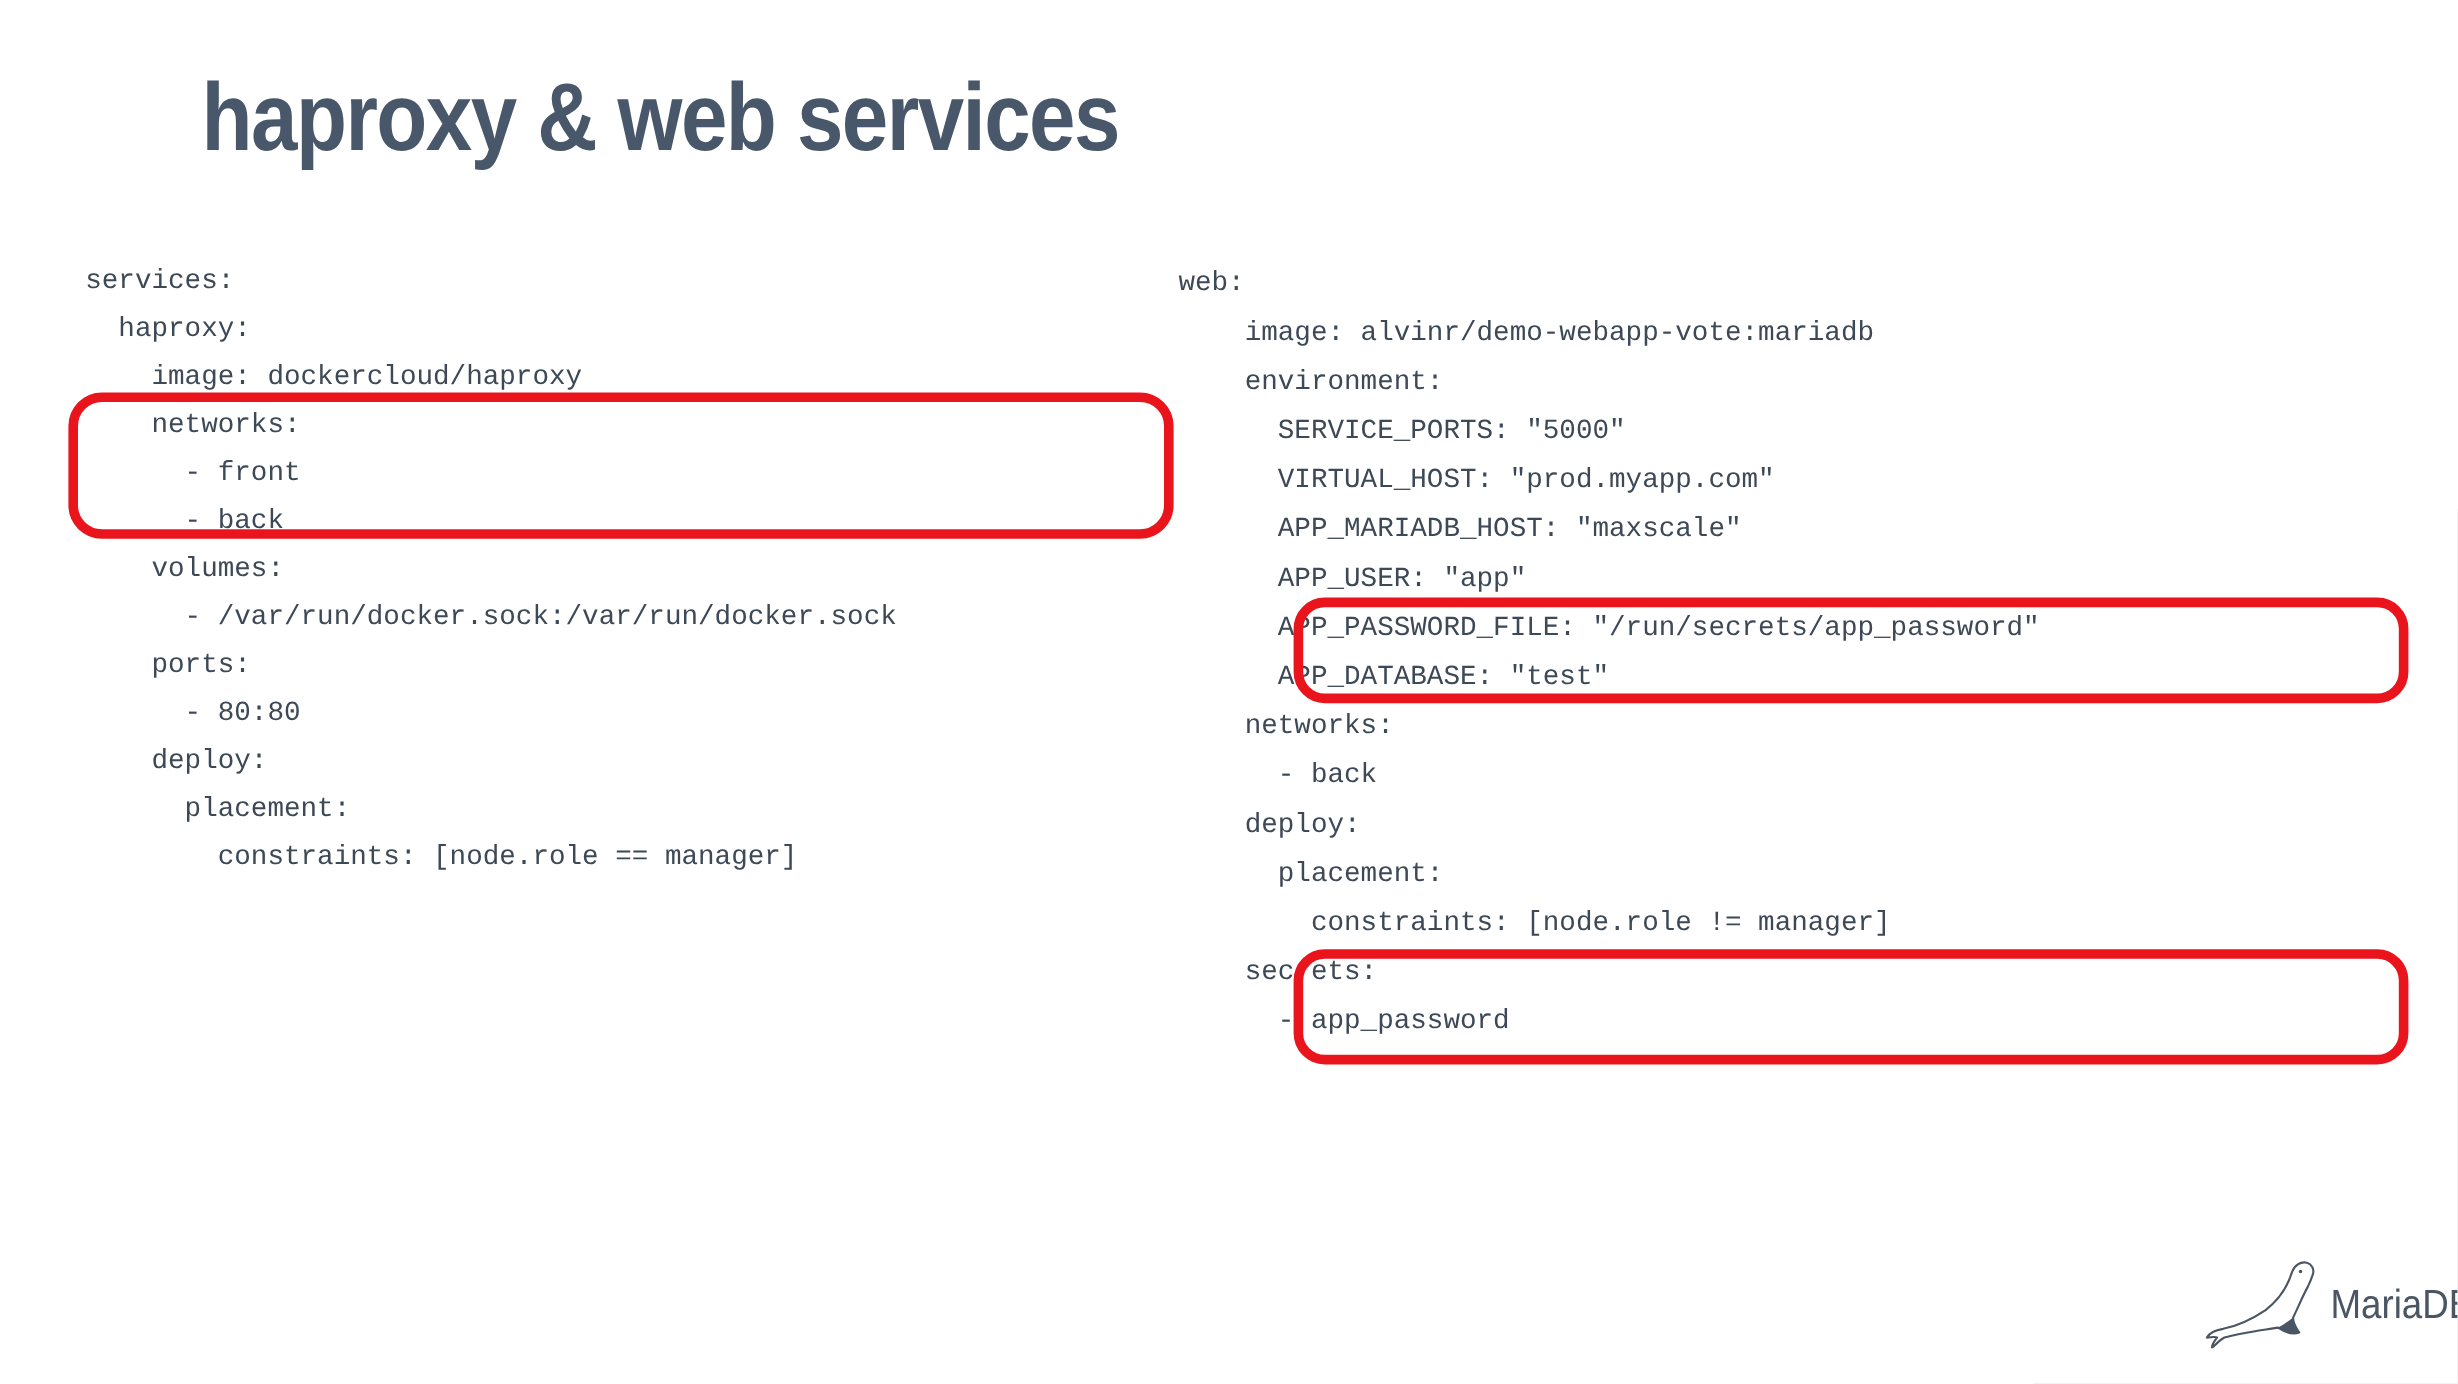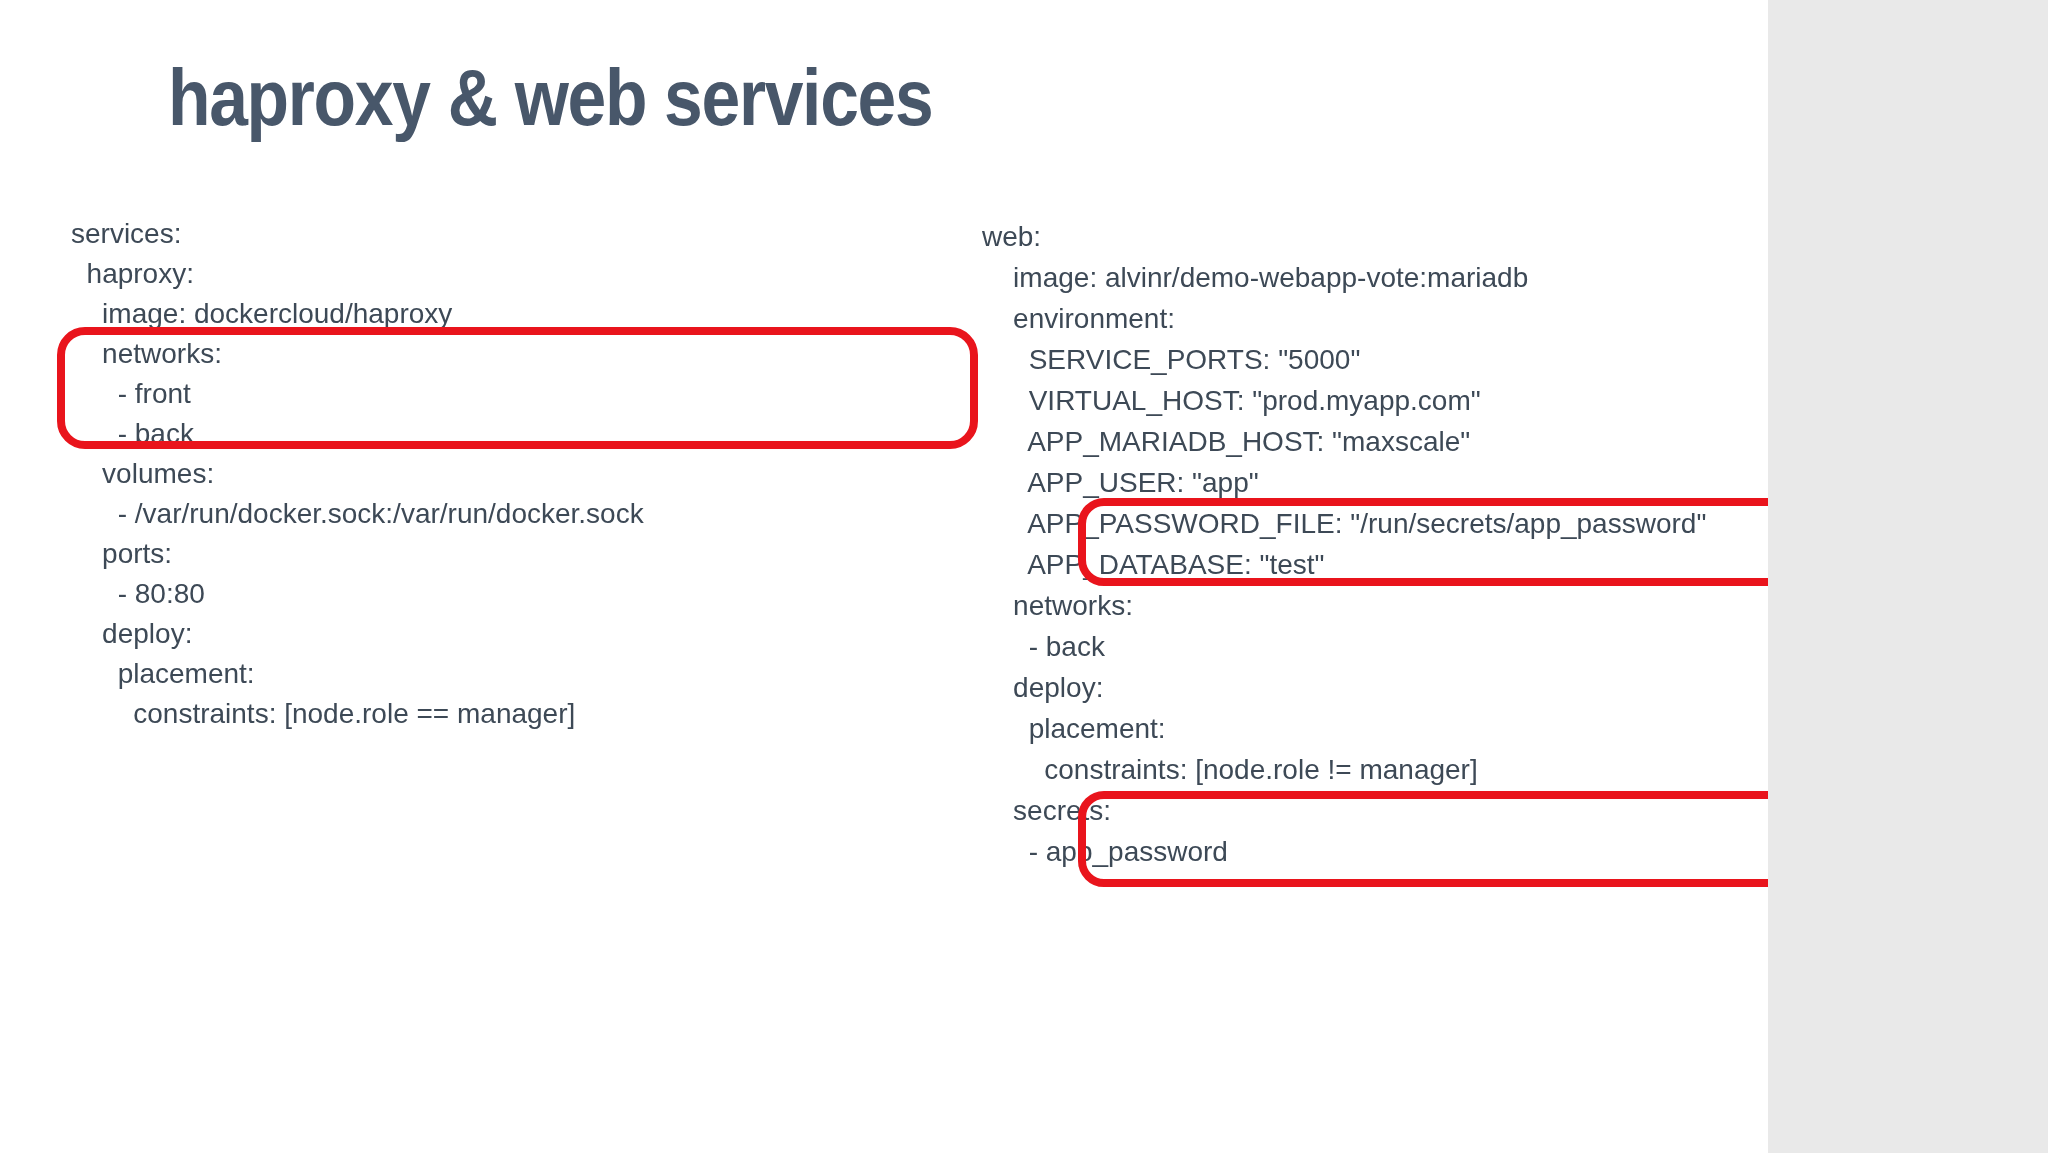--- a/index.html
+++ b/index.html
@@ -1,40 +1,40 @@
 <!DOCTYPE html>
 <html><head>
 <meta charset="utf-8">
 <style>
   html,body{margin:0;padding:0;background:#e9e9e9;}
   .slide{
     position:relative;
-    width:1768px;height:1153px;
+    width:2048px;height:1153px;
     background:#ffffff;
     overflow:hidden;
     font-family:"Liberation Sans",sans-serif;
   }
   .title{
     position:absolute;
     left:168px;top:52px;
     margin:0;
     font-size:80px;
     line-height:1.15;
     font-weight:700;
     letter-spacing:-1.5px;
     color:#48576a;
     transform:scaleX(0.87);
     transform-origin:left top;
     white-space:nowrap;
   }
   pre.code{
     position:absolute;
     margin:0;
-    font-family:Liberation Sans, sans-serif;
-    font-size:28px;
+    font-family:Liberation Mono, monospace;
+    font-size:23px;
     color:#3d4956;
     white-space:pre;
   }
   pre.code.left{ left:71px;  top:214px; line-height:40px; }
   pre.code.right{ left:982px;top:216px; line-height:41px; }
 
   .hl{
     position:absolute;
     border:8px solid #e9141c;
     box-sizing:border-box;

